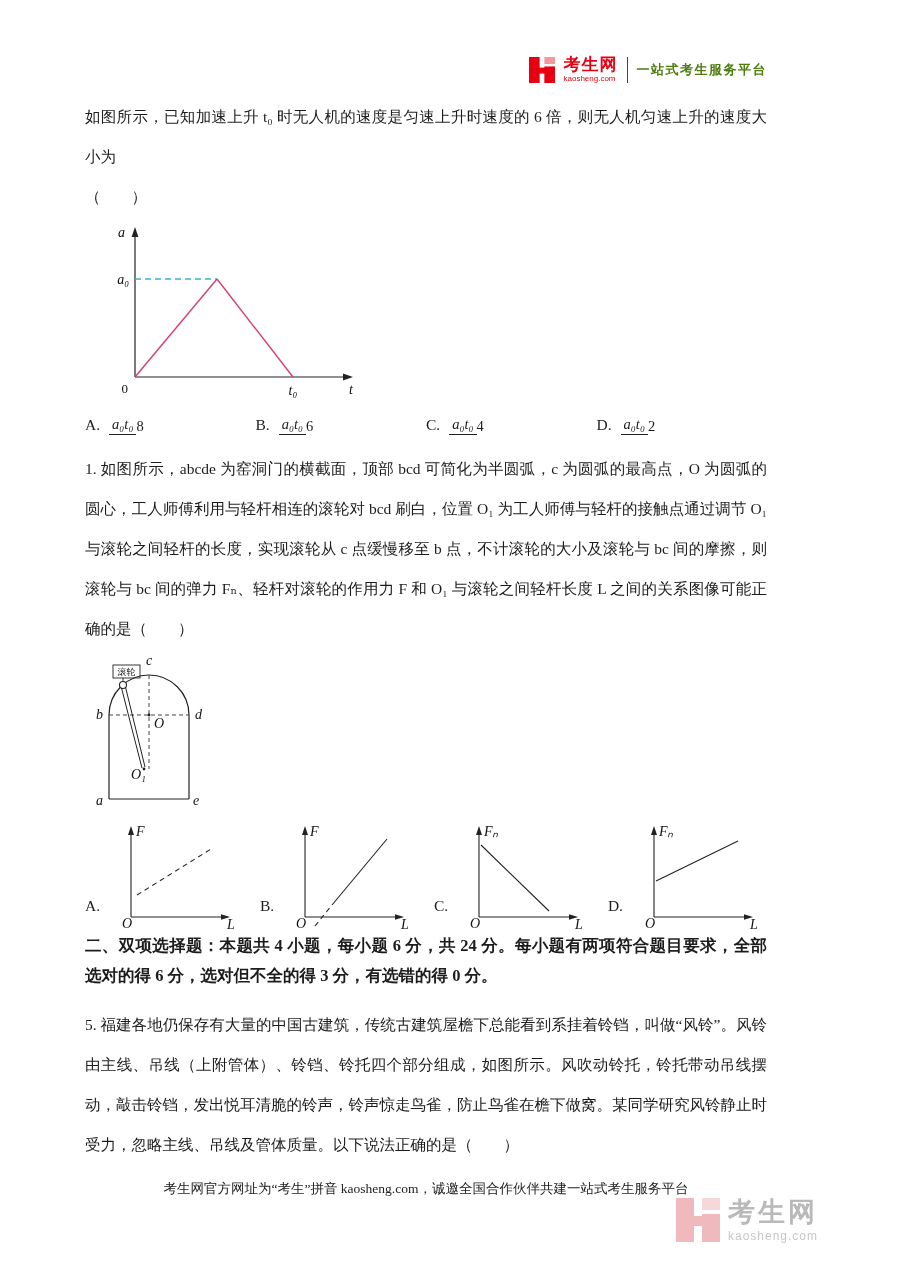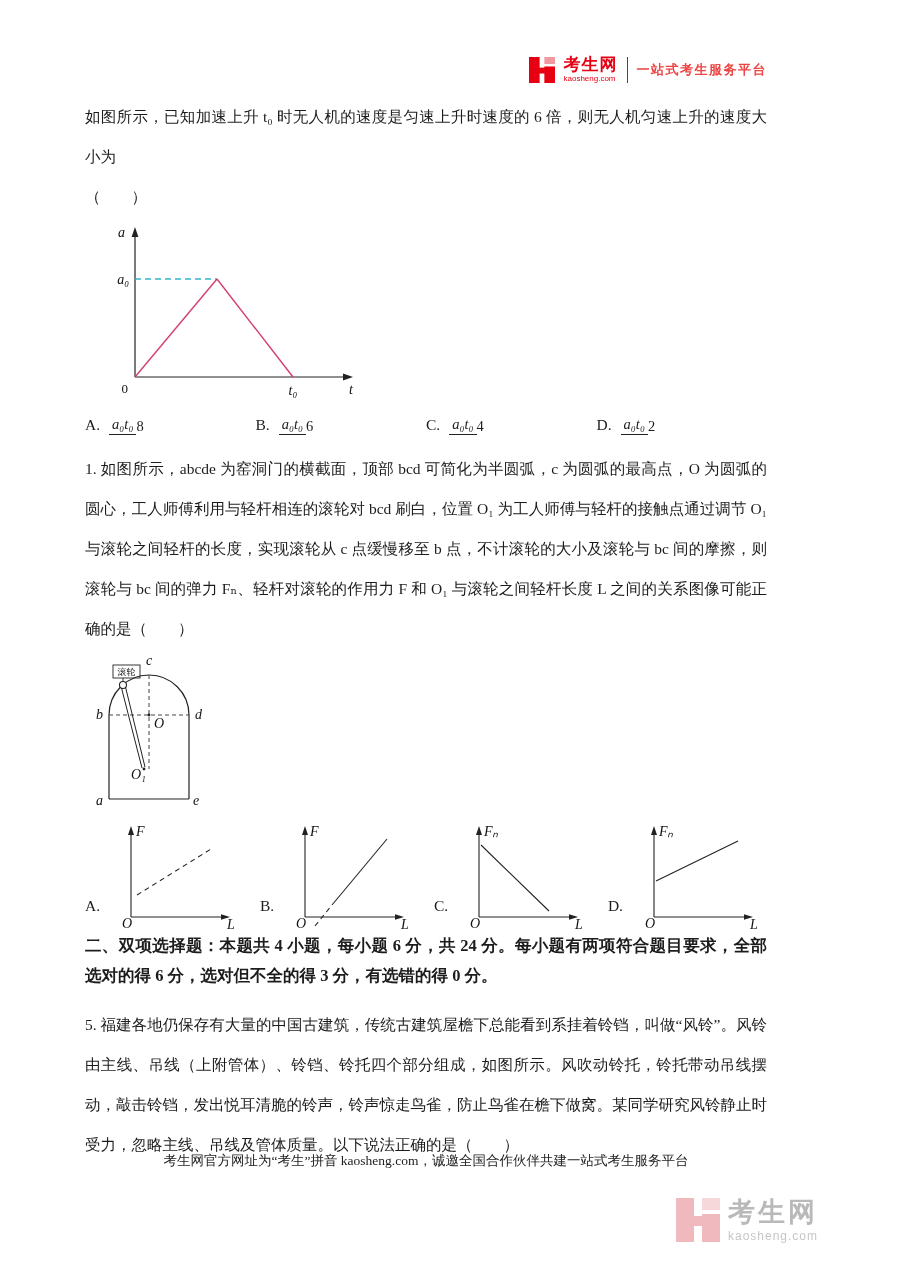--- a/index.html
+++ b/index.html
@@ -12,21 +12,21 @@
   .page { position:relative; width:852px; height:1273px; }
   .content { padding:0 85px; }
 
   
   .brand-row { display:flex; justify-content:flex-end; align-items:center; gap:9px; padding-top:56px; }
   .brand-icon { width:26px; height:26px; display:block; }
   .brand-names { display:flex; flex-direction:column; line-height:1; }
   .brand-name { color:#e60012; font-weight:bold; font-size:17px; font-family:"Liberation Sans",sans-serif; letter-spacing:1px; }
   .brand-domain { color:#e60012; font-size:8px; font-family:"Liberation Sans",sans-serif; margin-top:2px; }
   .brand-sep { width:1px; height:26px; background:#e60012; }
-  .brand-tagline { color:#ef4444; font-size:13px; font-weight:bold; font-family:"Liberation Sans",sans-serif; letter-spacing:1.5px; }
+  .brand-tagline { color:#4d7c0f; font-size:13px; font-weight:bold; font-family:"Liberation Sans",sans-serif; letter-spacing:1.5px; }
 
   
   .para { font-size:15.5px; line-height:40px; text-align:justify; margin-top:14px; }
   .q3-text { margin-top:14px; }
   .bracket-line { font-size:15.5px; line-height:40px; }
 
   
   .at-graph { margin:2px 0 0 10px; display:block; }
   .svg-var  { font-family:"Liberation Serif",serif; font-style:italic; font-size:14px; fill:#111; }
   .svg-num  { font-family:"Liberation Serif",serif; font-size:13px; fill:#111; }
@@ -44,21 +44,21 @@
 
   
   .graphs-row { display:flex; justify-content:space-between; align-items:flex-end; margin-top:8px; padding-right:6px; }
   .opt-graph { display:flex; align-items:flex-end; gap:3px; }
   .opt-graph-label { font-size:15.5px; margin-bottom:16px; }
 
   
   .section-title { font-size:16.5px; font-weight:bold; line-height:30px; text-align:justify; font-family:"Liberation Serif","DejaVu Serif",serif; }
 
   
-  .footer { position:absolute; left:0; right:0; top:1152px; text-align:center; font-size:13.5px; color:#222; }
+  .footer { position:absolute; left:0; right:0; top:1180px; text-align:center; font-size:13.5px; color:#222; }
   .watermark { position:absolute; right:34px; top:1198px; display:flex; align-items:center; gap:8px; }
   .wm-icon { width:44px; height:44px; display:block; }
   .wm-names { display:flex; flex-direction:column; line-height:1; }
   .wm-name { color:#b9b9b9; font-weight:bold; font-size:27px; font-family:"Liberation Sans",sans-serif; letter-spacing:3px; }
   .wm-domain { color:#c6c6c6; font-size:12px; font-family:"Liberation Sans",sans-serif; margin-top:4px; letter-spacing:1px; }
 </style>
 </head>
 <body>
 
 <div class="page">

